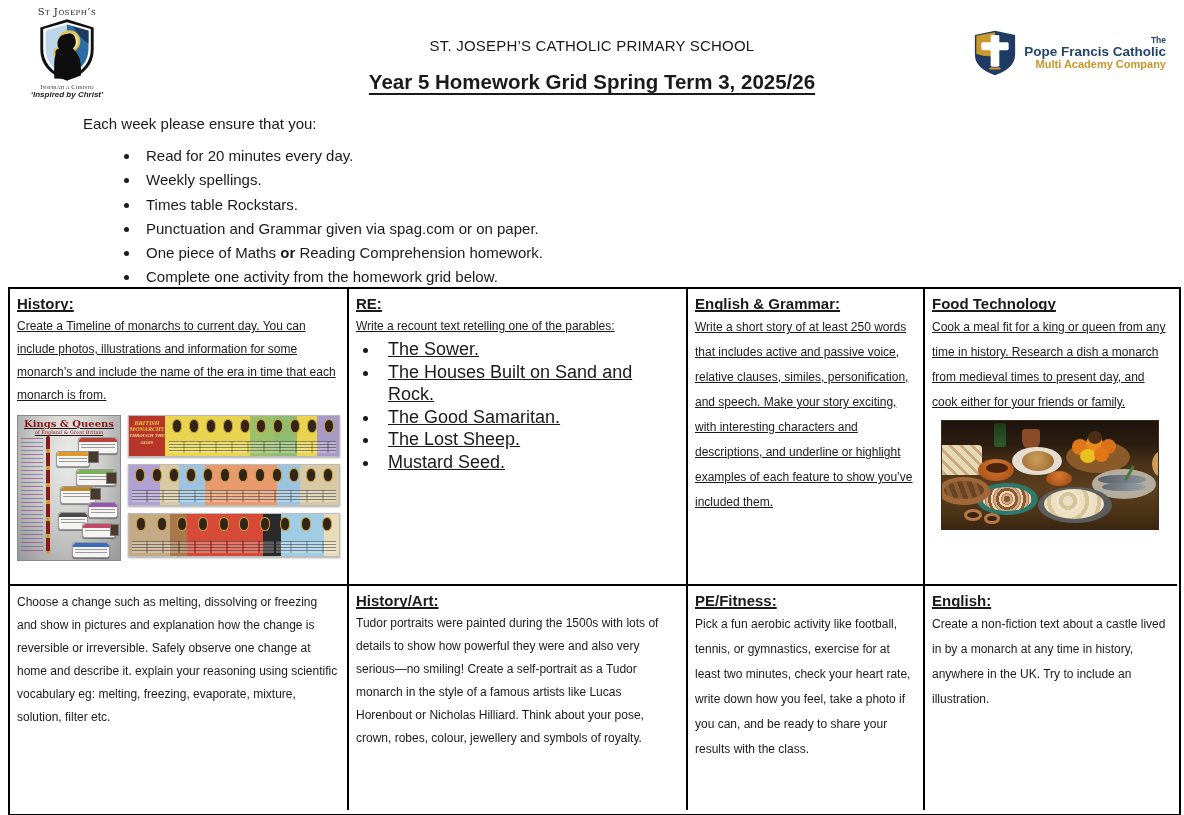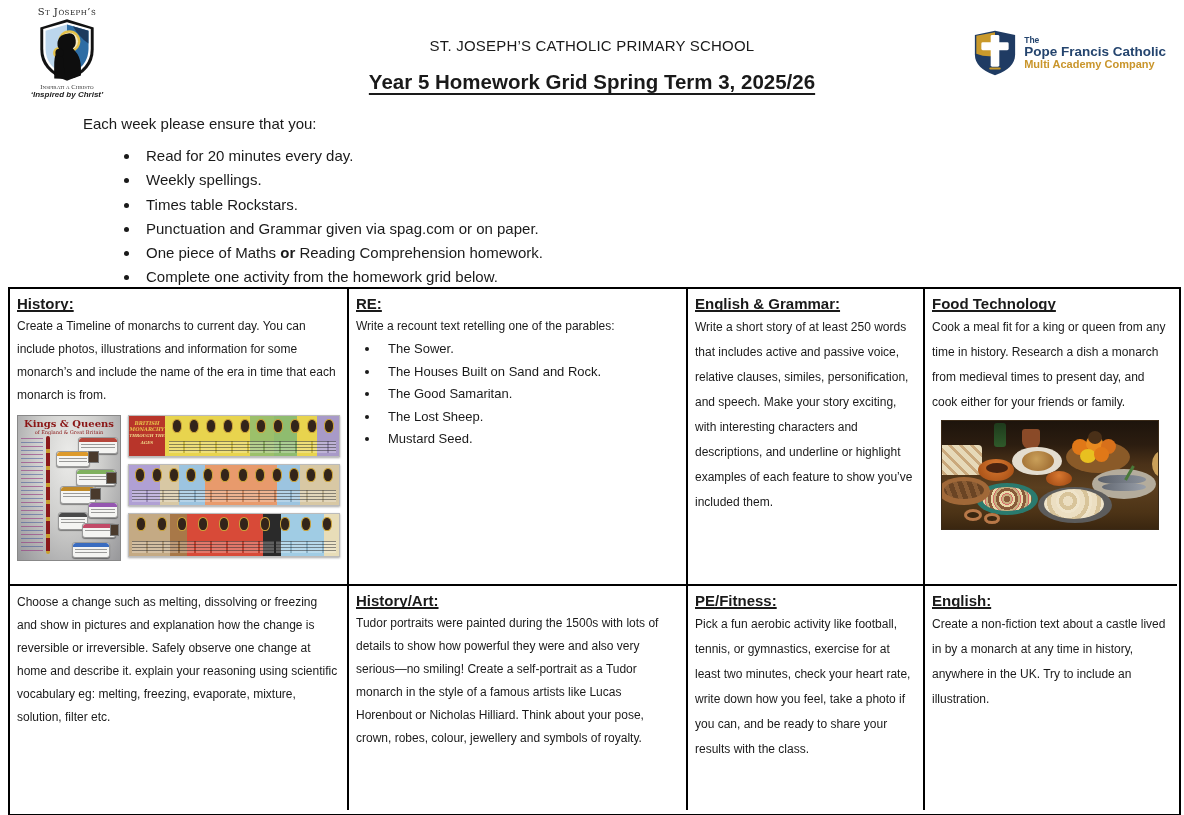--- a/index.html
+++ b/index.html
@@ -13,43 +13,43 @@
   .crest svg { display:block; margin:1px auto 0; }
   .crest-latin { font-family:Liberation Serif, serif; font-variant:small-caps; font-size:6.5px; color:#333; margin-top:1px; }
   .crest-english { font-size:8px; font-weight:bold; font-style:italic; color:#222; }
 
   .school-name { position:absolute; left:0; right:0; top:37px; text-align:center; font-size:15px; letter-spacing:.2px; }
   .doc-title { position:absolute; left:0; right:0; top:70px; text-align:center; font-size:20.5px; font-weight:bold;
                }
   .doc-title span { text-decoration:underline; text-decoration-thickness:2px; text-underline-offset:4px; text-decoration-skip-ink:none; }
 
   .trust { position:absolute; right:18px; top:30px; display:flex; align-items:center; gap:7px; }
-  .trust-text { line-height:1.05; }
+  .trust-text { line-height:1.05;text-align:right; }
   .trust-the { font-size:8.5px; font-weight:bold; color:#24446e; }
   .trust-name { font-size:13.5px; font-weight:bold; color:#24446e; }
   .trust-sub { font-size:11px; font-weight:bold; color:#c9952b; }
 
   
   .weekly { position:absolute; left:83px; top:113px; right:30px; font-size:15px; }
   .weekly-intro { line-height:22px; }
   .weekly ul { margin-top:9px; padding-left:57px; }
   .weekly li { line-height:24.3px; padding-left:6px; }
 
   
   .grid { position:absolute; left:8px; top:287px; width:1173px; height:529px;
           display:grid; grid-template-columns:337px 339px 237px 254px; grid-template-rows:295px 226px;
           border:2px solid #000; }
   .cell { border-left:2px solid #000; border-top:2px solid #000; padding:4px 7px 4px 7px; overflow:hidden; }
-  .cell:nth-child(-n+4) { border-top:none; }
+  .cell:nth-child(-n+4) { border-top:none;text-decoration:underline; }
   .cell:nth-child(4n+1) { border-left:none; }
   .cell h2 { font-size:15px; font-weight:bold; text-decoration:underline; text-decoration-thickness:1.5px; text-decoration-skip-ink:none; line-height:21px; }
   .cell p { font-size:12px; line-height:23px; margin-top:1px; }
   .cell.wide-lh p { line-height:25px; }
   .cell ul { margin-top:0; padding-left:24px; }
-  .cell li { font-size:13px; line-height:22.5px; padding-left:8px; }
+  .cell li { font-size:18px; line-height:22.5px; padding-left:8px; }
 
   
   .posters { display:flex; gap:7px; margin-top:8px; align-items:flex-start; }
   .kq { position:relative; width:104px; height:146px; flex:none; overflow:hidden;
         background:radial-gradient(ellipse at 50% 28%, #ececea 0%, #cfcfcd 45%, #97979a 100%); border:1px solid #888; }
   .kq-title { font-family:"DejaVu Serif", serif; font-weight:bold; font-size:10px; color:#8a1515; text-align:center; margin-top:2px; white-space:nowrap; }
   .kq-sub { font-family:"DejaVu Serif", serif; font-size:5px; color:#8a1515; text-align:center; }
   .kq-labels { position:absolute; left:3px; top:22px; bottom:6px; width:22px;
         background:repeating-linear-gradient(to bottom, rgba(150,60,130,.75) 0 1px, transparent 1px 4px, rgba(60,80,150,.6) 4px 5px, transparent 5px 8px); opacity:.85; }
   .kq-line { position:absolute; left:28px; top:20px; bottom:6px; width:4px;

